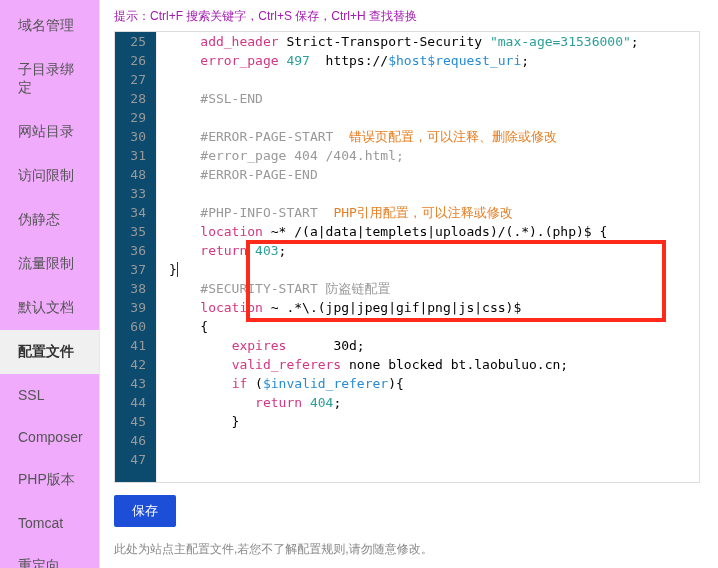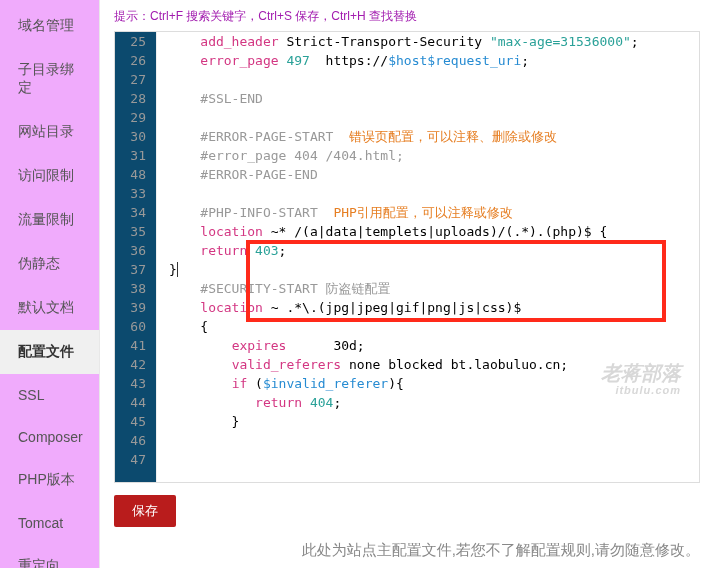--- a/index.html
+++ b/index.html
@@ -20,35 +20,35 @@
 .line { height: 19px; white-space: pre; padding-left: 8px; }
 .str { color: #2aa198; }
 .comment { color: #999; }
 .comment-cn { color: #e67e22; }
 .func { color: #d33682; text-align: right; }
 .var { color: #268bd2; }
 .num { color: #2aa198; }
 .highlight-box { position: absolute; border: 4px solid #ff2a1a; left: 131px; top: 208px; width: 420px; height: 82px; pointer-events: none; z-index: 10; }
 .watermark { position: absolute; right: 18px; top: 330px; color: #d8d8d8; font-weight: bold; font-size: 20px; z-index: 5; text-align: right; line-height: 1.1; pointer-events: none; font-style: italic; }
 .watermark .sub { font-size: 11px; letter-spacing: 1px; font-style: italic; }
-.save-btn { background: #b91c1c; color: #fff; border: none; padding: 7px 18px; font-size: 13px; margin-top: 12px; cursor: pointer; border-radius: 2px; width: fit-content; }
-.note { color: #888; font-size: 15px; margin-top: 14px; text-align: right; }
+.save-btn { background: #1d4ed8; color: #fff; border: none; padding: 7px 18px; font-size: 13px; margin-top: 12px; cursor: pointer; border-radius: 2px; width: fit-content; }
+.note { color: #888; font-size: 12px; margin-top: 14px; }
 .cursor { border-right: 1px solid #333; }
 </style>
 </head>
 <body>
 
 <div class="container">
   <div class="sidebar" id="sidebar">
       <div class="sidebar-item">域名管理</div>
       <div class="sidebar-item">子目录绑定</div>
       <div class="sidebar-item">网站目录</div>
       <div class="sidebar-item">访问限制</div>
+      <div class="sidebar-item">伪静态</div>
       <div class="sidebar-item">流量限制</div>
-      <div class="sidebar-item">伪静态</div>
       <div class="sidebar-item">默认文档</div>
       <div class="sidebar-item active">配置文件</div>
       <div class="sidebar-item">SSL</div>
       <div class="sidebar-item">Composer</div>
       <div class="sidebar-item">PHP版本</div>
       <div class="sidebar-item">Tomcat</div>
       <div class="sidebar-item">重定向</div>
     </div>
   <div class="main">
     <div class="hint">提示：Ctrl+F 搜索关键字，Ctrl+S 保存，Ctrl+H 查找替换</div>
@@ -97,21 +97,17 @@
             <div class="line">    <span class="func">location</span> ~ .*\.(jpg|jpeg|gif|png|js|css)$</div>
             <div class="line">    {</div>
             <div class="line">        <span class="func">expires</span>      30d;</div>
             <div class="line">        <span class="func">valid_referers</span> none blocked bt.laobuluo.cn;</div>
             <div class="line">        <span class="func">if</span> (<span class="var">$invalid_referer</span>){</div>
             <div class="line">           <span class="func">return</span> <span class="num">404</span>;</div>
             <div class="line">        }</div>
           </div>
       </div>
       <div class="highlight-box"></div>
-      <div class="watermark">
-        <div>老蒋部落</div>
-        <div class="sub">itbulu.com</div>
-      </div>
     </div>
     <button class="save-btn">保存</button>
     <div class="note">此处为站点主配置文件,若您不了解配置规则,请勿随意修改。</div>
   </div>
 </div>
 
 </body></html>

